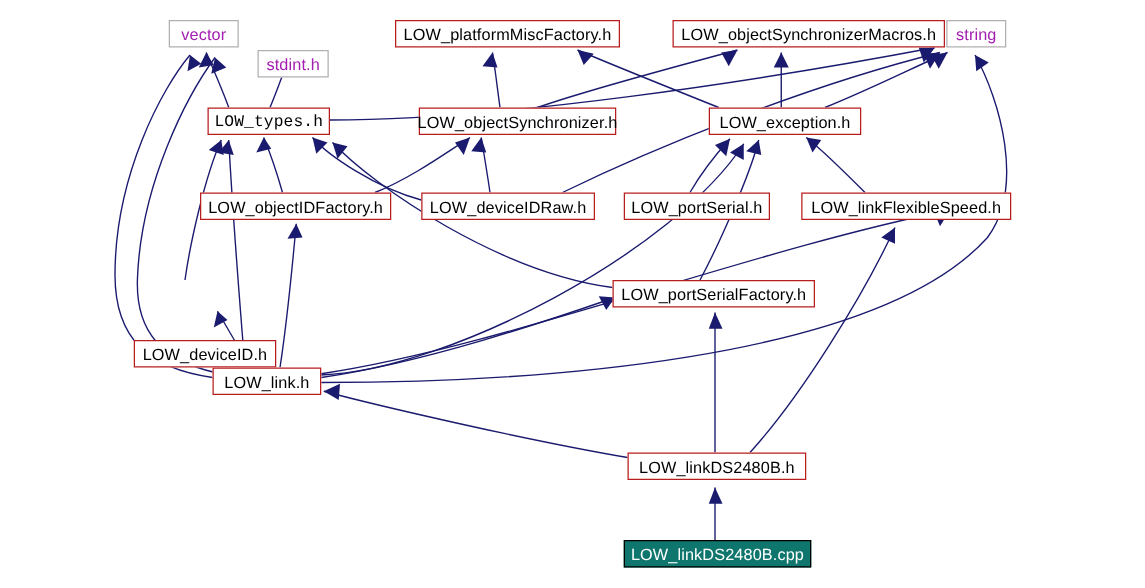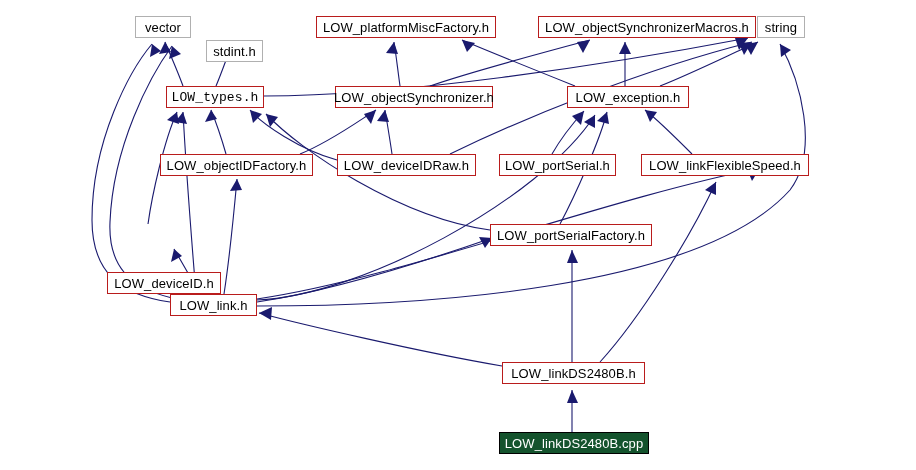--- a/index.html
+++ b/index.html
@@ -39,30 +39,30 @@
     align-items: center;
     justify-content: center;
     white-space: nowrap;
     font-size: 13px;
     line-height: 1;
     letter-spacing: 0.1px;
   }
   .node-box.system {
     border: 1px solid #b0b0b0;
     background: #ffffff;
-    color: #000000;
+    color: #a21caf;
   }
   .node-box.header {
     border: 1px solid #b91c1c;
     background: #ffffff;
     color: #000000;
   }
   .node-box.current {
     border: 1px solid #000000;
-    background: #14532d;
+    background: #0f766e;
     color: #ffffff;
   }
   .node-label {
     pointer-events: none;
   }
 </style>
 </head>
 <body>
 
 <div id="graph-root">

